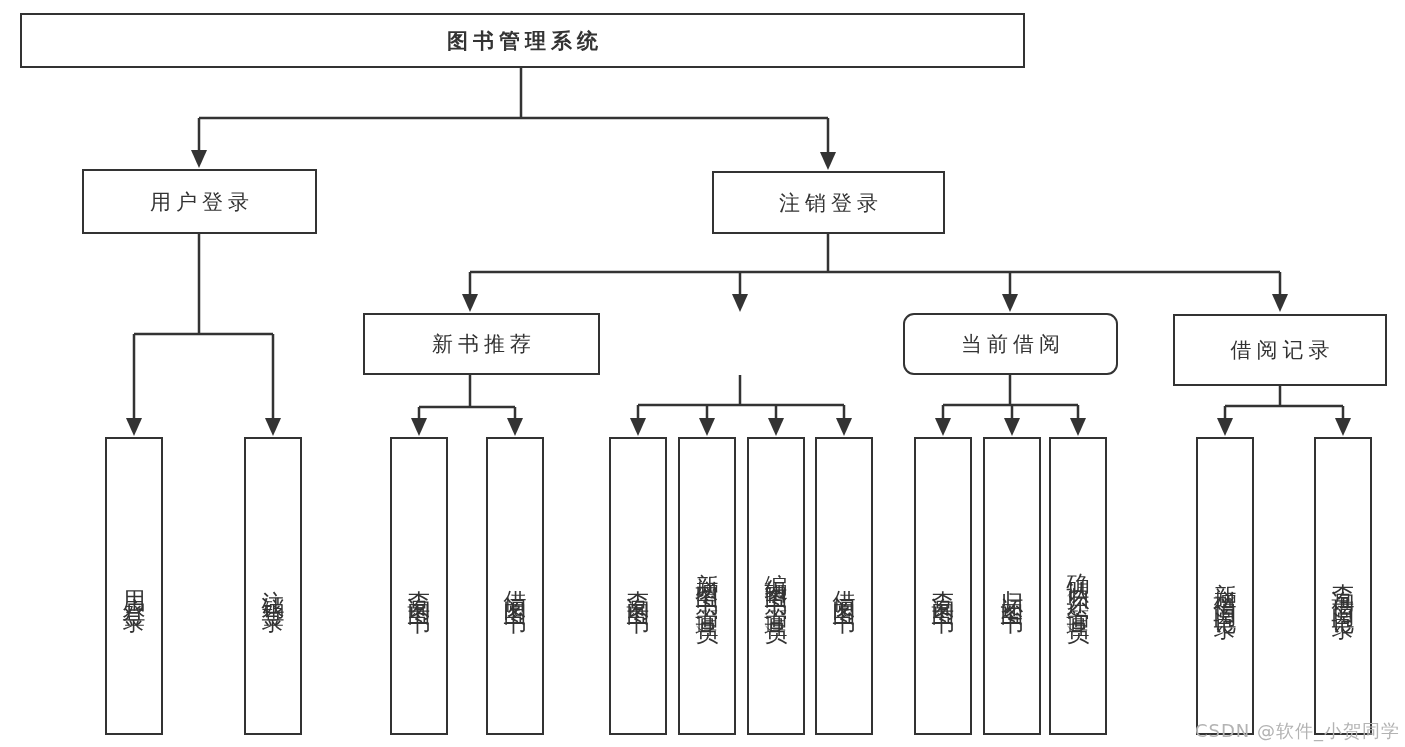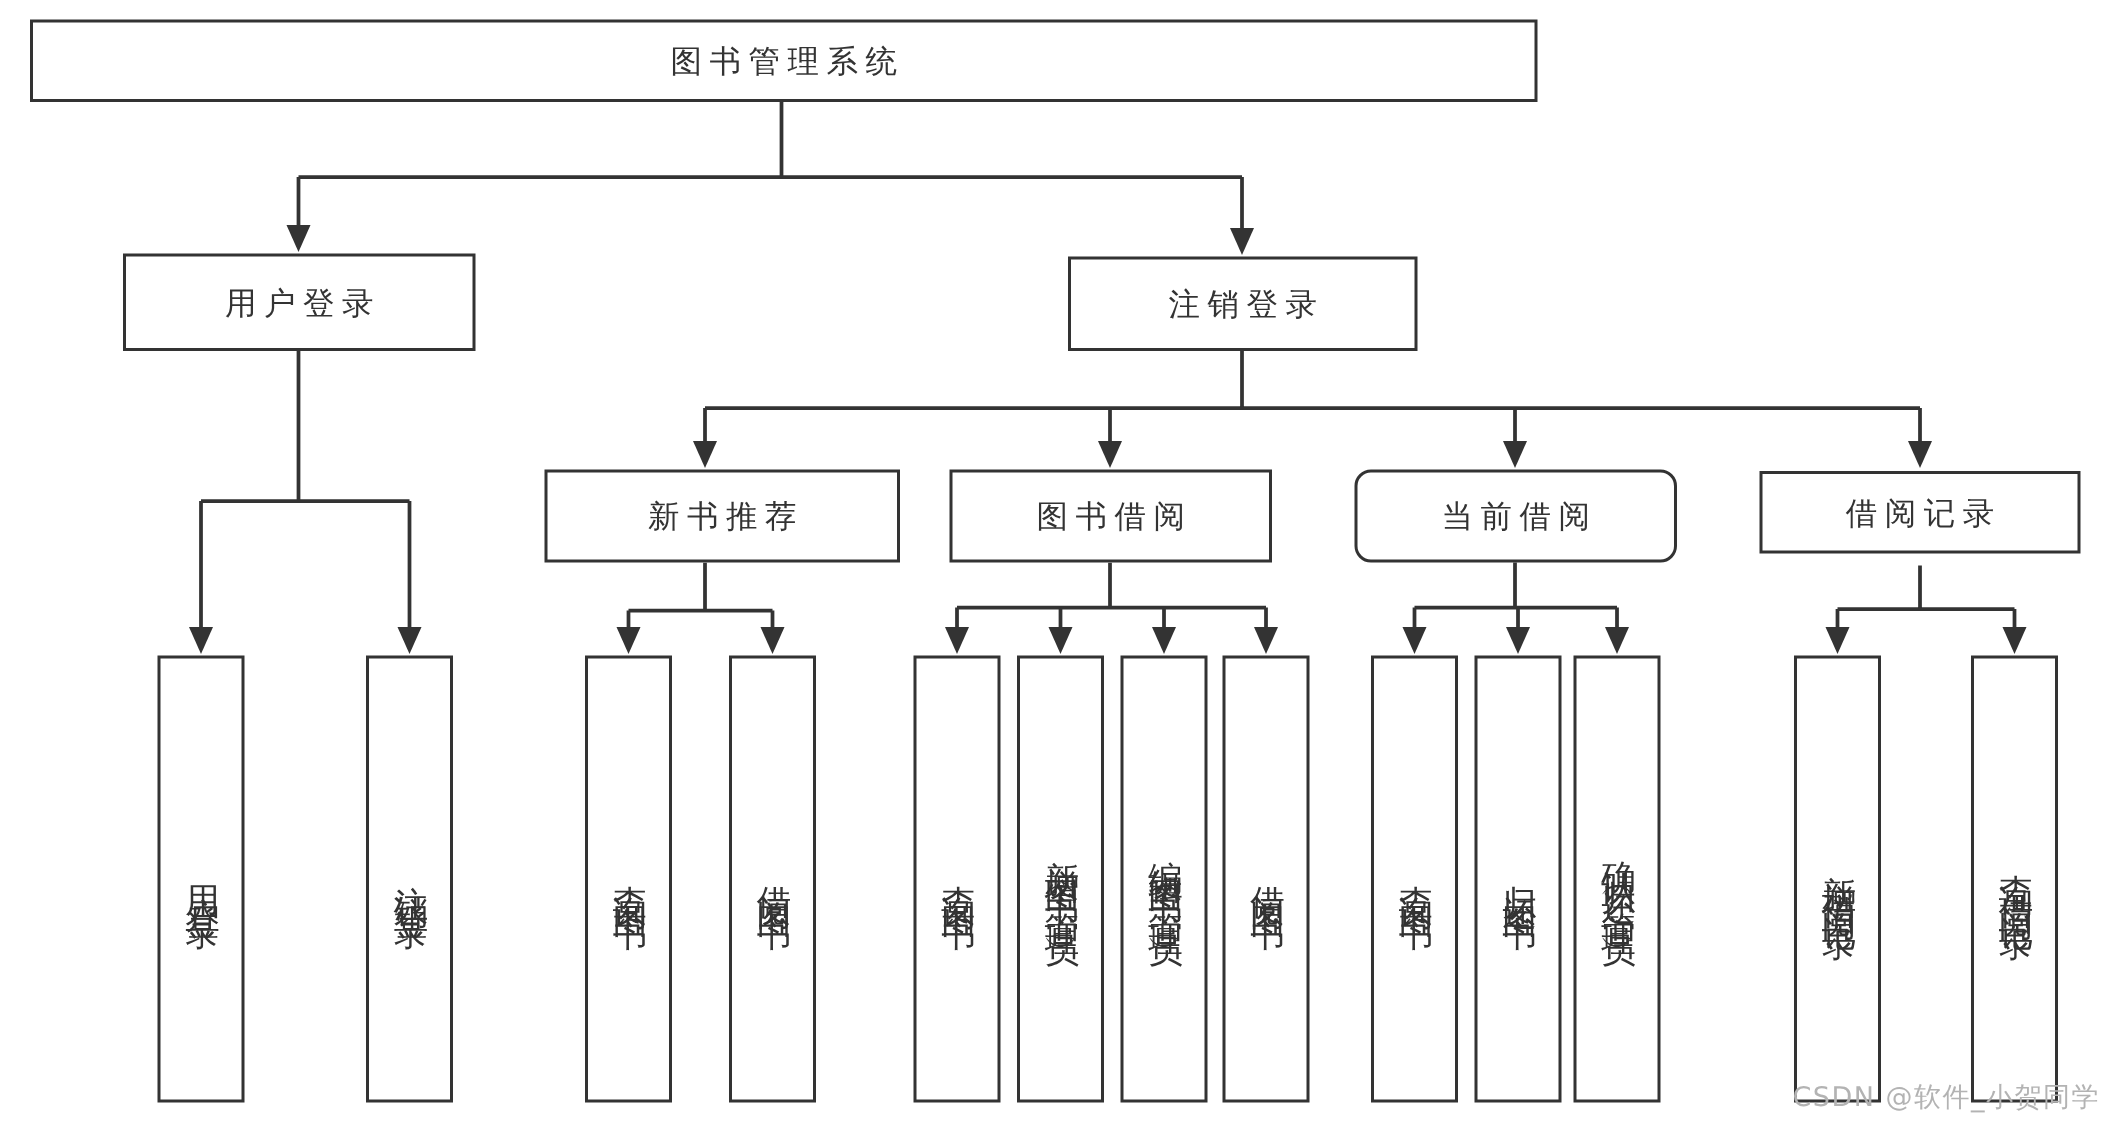--- a/index.html
+++ b/index.html
@@ -30,27 +30,27 @@
   .box.h{font-size:21px;letter-spacing:5px;text-indent:5px;white-space:nowrap;}
   .box.v .v-text{
     writing-mode:vertical-rl;
     text-orientation:mixed;
     font-size:23px;
     letter-spacing:7px;
     line-height:1;
     white-space:nowrap;
   }
   
-  #n-root{left:20px;top:13px;width:1005px;height:55px;}
+  #n-root{left:20px;top:13px;width:1005px;height:55px;font-weight:bold;}
   #n-user-login{left:82px;top:169px;width:235px;height:65px;}
   #n-book-mgmt{left:712px;top:171px;width:233px;height:63px;}
   #n-new-books{left:363px;top:313px;width:237px;height:62px;}
   #n-book-borrow{left:633px;top:313px;width:215px;height:62px;}
   #n-current-borrow{left:903px;top:313px;width:215px;height:62px;border-radius:11px;}
-  #n-records{left:1173px;top:314px;width:214px;height:55px;}
+  #n-records{left:1173px;top:314px;width:214px;height:72px;}
   .leaf{top:437px;width:58px;height:298px;}
   #l-login-1{left:105px;}
   #l-login-2{left:244px;}
   #l-new-1{left:390px;}
   #l-new-2{left:486px;}
   #l-borrow-1{left:609px;}
   #l-borrow-2{left:678px;}
   #l-borrow-3{left:747px;}
   #l-borrow-4{left:815px;}
   #l-cur-1{left:914px;}
@@ -112,23 +112,20 @@
   <div class="box h" id="n-user-login">
     <span>用户登录</span>
   </div>
   <div class="box h" id="n-book-mgmt">
     <span>注销登录</span>
   </div>
 
   <div class="box h" id="n-new-books">
     <span>新书推荐</span>
   </div>
-  <div class="box h" id="n-book-borrow">
-    <span>图书借阅</span>
-  </div>
   <div class="box h" id="n-current-borrow">
     <span>当前借阅</span>
   </div>
   <div class="box h" id="n-records">
     <span>借阅记录</span>
   </div>
 
   <div class="box v leaf" id="l-login-1">
     <span class="v-text">用户登录</span>
   </div>

